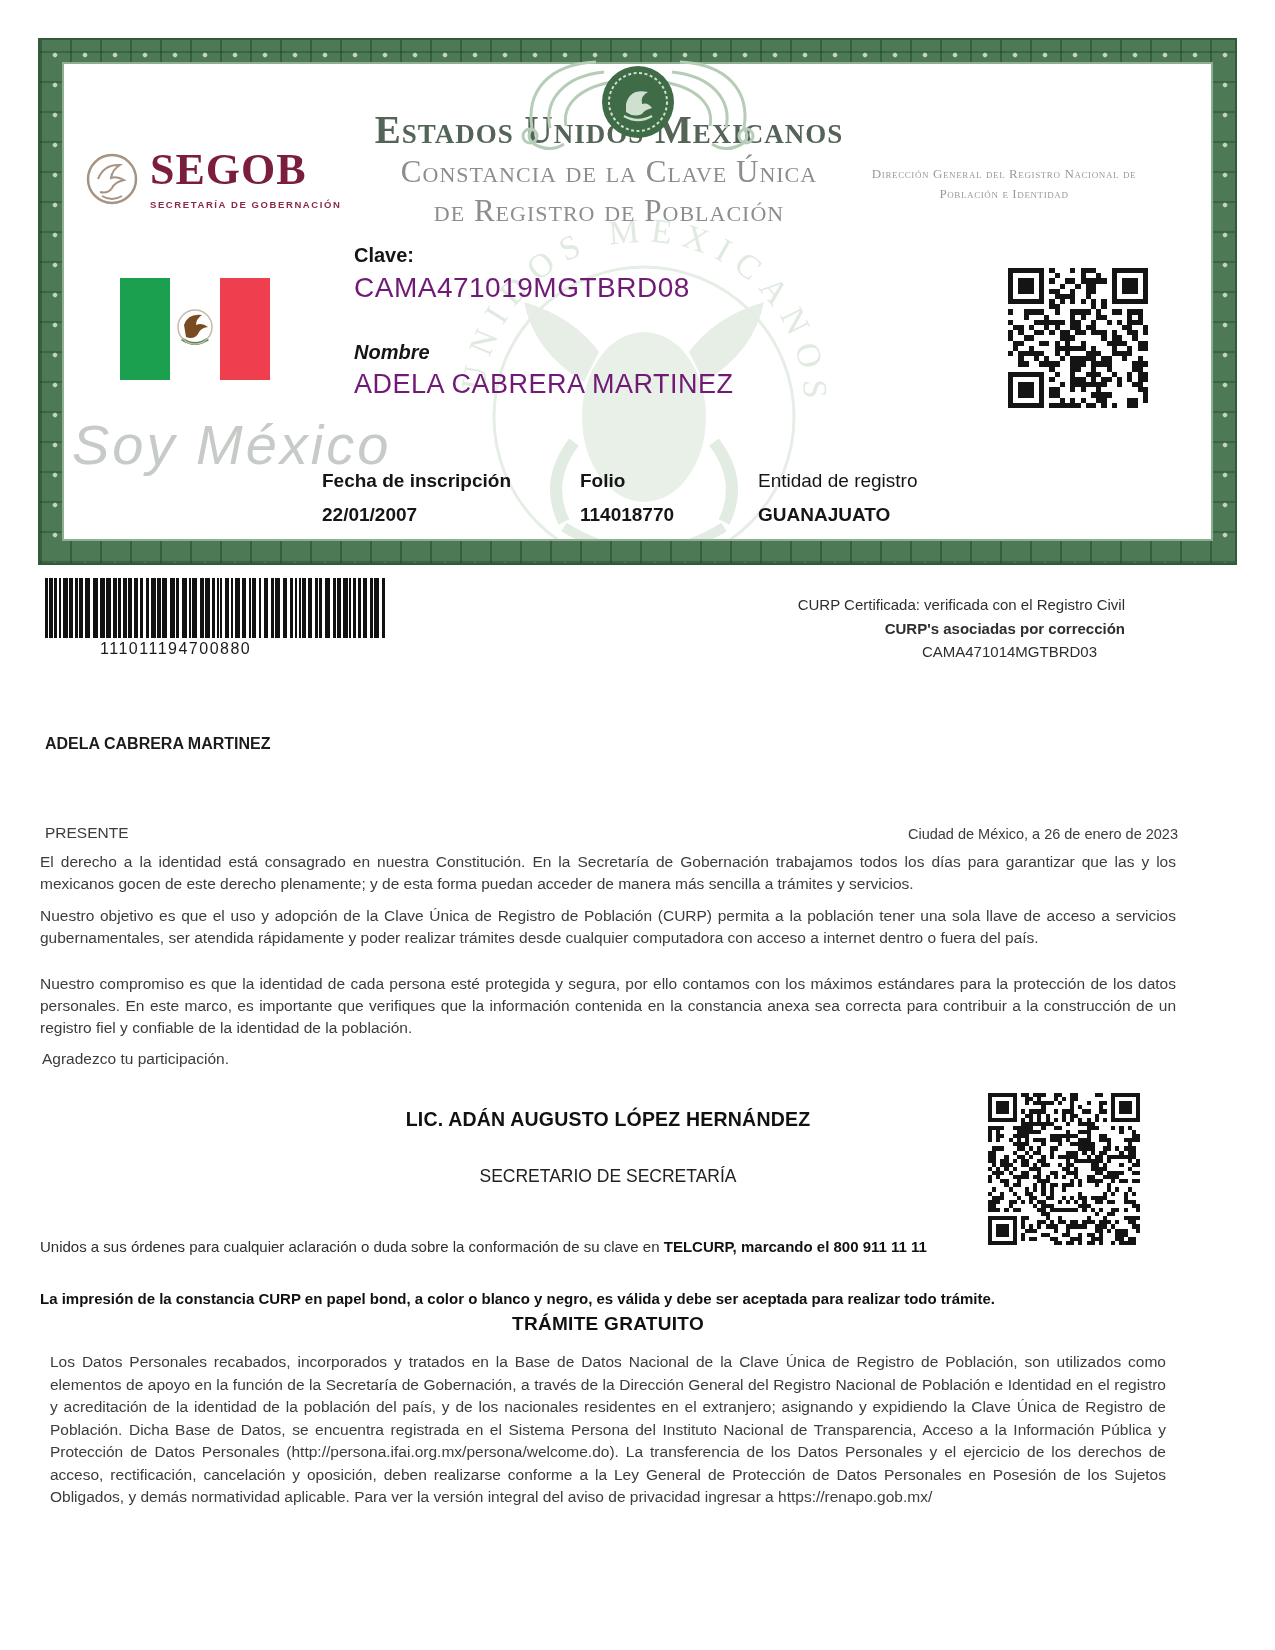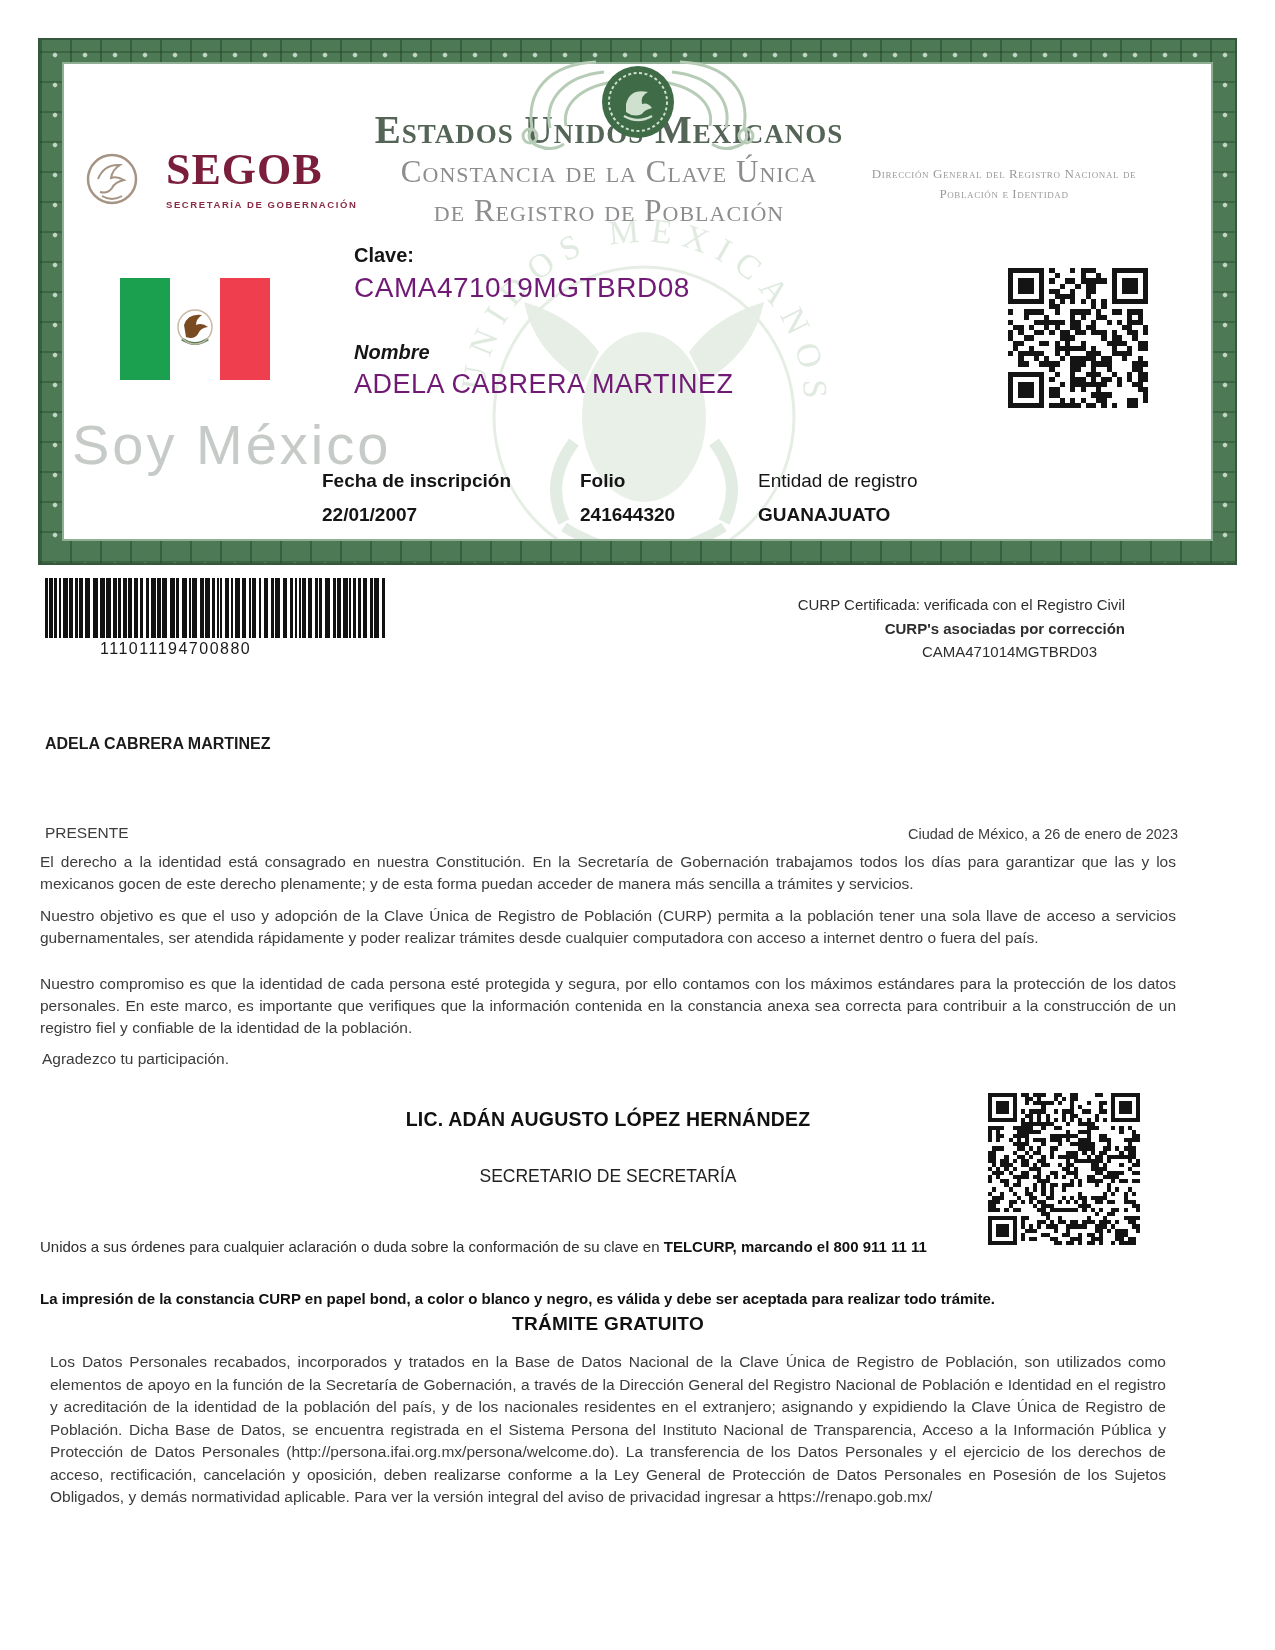--- a/index.html
+++ b/index.html
@@ -21,21 +21,21 @@
     border:2px solid #35573b;
   }
   .cert-inner {
     position:absolute; left:22px; top:22px; right:22px; bottom:22px;
     background:#fff; border:2px solid #8fae94; overflow:hidden;
   }
   .emblem-top { position:absolute; left:50%; transform:translateX(-50%); top:4px; z-index:5; }
   
   .watermark { position:absolute; left:360px; top:118px; opacity:.9; pointer-events:none; }
   
-  .segob { position:absolute; left:20px; top:84px; display:flex; align-items:flex-start; gap:26px; }
+  .segob { position:absolute; left:20px; top:84px; display:flex; align-items:flex-start; gap:10px; }
   .segob-text .segob-name {
     font-family:"Liberation Serif", serif; font-weight:bold; font-size:44px;
     color:#7a1e3b; letter-spacing:1px; line-height:1;
   }
   .segob-text .segob-sub {
     font-size:9.5px; color:#8a2a44; letter-spacing:1.6px; margin-top:7px; font-weight:bold;
   }
   
   .title-block { position:absolute; left:275px; top:46px; width:540px; text-align:center; }
   .main-title {
@@ -52,21 +52,21 @@
     font-size:13px; color:#9a9a9a; letter-spacing:.6px; line-height:1.5;
   }
   
   .flag { position:absolute; left:56px; top:214px; width:150px; height:102px; display:flex; }
   .flag .stripe { flex:1; }
   .flag .green { background:#1aa04e; }
   .flag .white { background:#ffffff; position:relative; }
   .flag .red { background:#ef3e4e; }
   .flag-emblem { position:absolute; left:50%; top:50%; transform:translate(-50%,-50%); }
   .soy {
-    position:absolute; left:8px; top:348px; font-size:56px; 
+    position:absolute; left:8px; top:348px; font-size:56px; font-style:italic;
     color:#c7cbc7; letter-spacing:3px; white-space:nowrap;
   }
   
   .fld-label { position:absolute; font-weight:bold; font-size:20px; color:#151515; }
   .fld-value { position:absolute; font-weight:normal; font-size:28px; color:#701a75; letter-spacing:.5px; }
   .clave-label { left:290px; top:180px; }
   .clave-value { left:290px; top:208px; }
   .nombre-label { left:290px; top:277px;font-style:italic; }
   .nombre-value { left:290px; top:305px; font-size:27px; }
   .row-label { position:absolute; top:406px; font-size:19px; font-weight:bold; color:#151515; }
@@ -158,21 +158,21 @@
       <div class="fld-label nombre-label">Nombre</div>
       <div class="fld-value nombre-value">ADELA CABRERA MARTINEZ</div>
 
       <svg id="qr1" class="qr1" viewBox="0 0 27 27">
           <path d="M8 0h1v1h-1zM12 0h1v1h-1zM14 0h1v1h-1zM15 0h1v1h-1zM16 0h1v1h-1zM9 1h1v1h-1zM14 1h1v1h-1zM17 1h1v1h-1zM8 2h1v1h-1zM11 2h1v1h-1zM12 2h1v1h-1zM14 2h1v1h-1zM15 2h1v1h-1zM16 2h1v1h-1zM17 2h1v1h-1zM18 2h1v1h-1zM10 3h1v1h-1zM13 3h1v1h-1zM15 3h1v1h-1zM16 3h1v1h-1zM8 4h1v1h-1zM9 4h1v1h-1zM12 4h1v1h-1zM15 4h1v1h-1zM16 4h1v1h-1zM9 5h1v1h-1zM10 5h1v1h-1zM11 5h1v1h-1zM12 5h1v1h-1zM15 5h1v1h-1zM8 6h1v1h-1zM10 6h1v1h-1zM12 6h1v1h-1zM14 6h1v1h-1zM16 6h1v1h-1zM18 6h1v1h-1zM8 7h1v1h-1zM9 7h1v1h-1zM16 7h1v1h-1zM18 7h1v1h-1zM0 8h1v1h-1zM3 8h1v1h-1zM4 8h1v1h-1zM5 8h1v1h-1zM6 8h1v1h-1zM9 8h1v1h-1zM12 8h1v1h-1zM13 8h1v1h-1zM14 8h1v1h-1zM15 8h1v1h-1zM17 8h1v1h-1zM20 8h1v1h-1zM21 8h1v1h-1zM23 8h1v1h-1zM24 8h1v1h-1zM25 8h1v1h-1zM3 9h1v1h-1zM7 9h1v1h-1zM12 9h1v1h-1zM14 9h1v1h-1zM17 9h1v1h-1zM18 9h1v1h-1zM23 9h1v1h-1zM25 9h1v1h-1zM0 10h1v1h-1zM5 10h1v1h-1zM6 10h1v1h-1zM7 10h1v1h-1zM8 10h1v1h-1zM9 10h1v1h-1zM10 10h1v1h-1zM12 10h1v1h-1zM13 10h1v1h-1zM16 10h1v1h-1zM19 10h1v1h-1zM21 10h1v1h-1zM23 10h1v1h-1zM24 10h1v1h-1zM25 10h1v1h-1zM1 11h1v1h-1zM2 11h1v1h-1zM4 11h1v1h-1zM7 11h1v1h-1zM9 11h1v1h-1zM12 11h1v1h-1zM13 11h1v1h-1zM15 11h1v1h-1zM16 11h1v1h-1zM22 11h1v1h-1zM23 11h1v1h-1zM26 11h1v1h-1zM0 12h1v1h-1zM2 12h1v1h-1zM5 12h1v1h-1zM6 12h1v1h-1zM8 12h1v1h-1zM10 12h1v1h-1zM11 12h1v1h-1zM13 12h1v1h-1zM14 12h1v1h-1zM16 12h1v1h-1zM17 12h1v1h-1zM18 12h1v1h-1zM20 12h1v1h-1zM23 12h1v1h-1zM24 12h1v1h-1zM26 12h1v1h-1zM0 13h1v1h-1zM3 13h1v1h-1zM4 13h1v1h-1zM10 13h1v1h-1zM11 13h1v1h-1zM12 13h1v1h-1zM18 13h1v1h-1zM20 13h1v1h-1zM21 13h1v1h-1zM24 13h1v1h-1zM1 14h1v1h-1zM2 14h1v1h-1zM6 14h1v1h-1zM7 14h1v1h-1zM9 14h1v1h-1zM11 14h1v1h-1zM14 14h1v1h-1zM19 14h1v1h-1zM20 14h1v1h-1zM21 14h1v1h-1zM22 14h1v1h-1zM25 14h1v1h-1zM26 14h1v1h-1zM1 15h1v1h-1zM4 15h1v1h-1zM9 15h1v1h-1zM10 15h1v1h-1zM11 15h1v1h-1zM12 15h1v1h-1zM13 15h1v1h-1zM14 15h1v1h-1zM16 15h1v1h-1zM20 15h1v1h-1zM23 15h1v1h-1zM25 15h1v1h-1zM26 15h1v1h-1zM0 16h1v1h-1zM2 16h1v1h-1zM3 16h1v1h-1zM4 16h1v1h-1zM5 16h1v1h-1zM6 16h1v1h-1zM9 16h1v1h-1zM11 16h1v1h-1zM15 16h1v1h-1zM16 16h1v1h-1zM17 16h1v1h-1zM20 16h1v1h-1zM21 16h1v1h-1zM22 16h1v1h-1zM23 16h1v1h-1zM2 17h1v1h-1zM5 17h1v1h-1zM7 17h1v1h-1zM10 17h1v1h-1zM12 17h1v1h-1zM13 17h1v1h-1zM14 17h1v1h-1zM15 17h1v1h-1zM16 17h1v1h-1zM18 17h1v1h-1zM19 17h1v1h-1zM22 17h1v1h-1zM25 17h1v1h-1zM2 18h1v1h-1zM3 18h1v1h-1zM6 18h1v1h-1zM7 18h1v1h-1zM8 18h1v1h-1zM9 18h1v1h-1zM12 18h1v1h-1zM13 18h1v1h-1zM14 18h1v1h-1zM16 18h1v1h-1zM17 18h1v1h-1zM18 18h1v1h-1zM19 18h1v1h-1zM24 18h1v1h-1zM25 18h1v1h-1zM26 18h1v1h-1zM8 19h1v1h-1zM12 19h1v1h-1zM13 19h1v1h-1zM16 19h1v1h-1zM19 19h1v1h-1zM24 19h1v1h-1zM25 19h1v1h-1zM9 20h1v1h-1zM12 20h1v1h-1zM15 20h1v1h-1zM16 20h1v1h-1zM17 20h1v1h-1zM20 20h1v1h-1zM23 20h1v1h-1zM25 20h1v1h-1zM26 20h1v1h-1zM8 21h1v1h-1zM12 21h1v1h-1zM13 21h1v1h-1zM14 21h1v1h-1zM16 21h1v1h-1zM18 21h1v1h-1zM19 21h1v1h-1zM21 21h1v1h-1zM23 21h1v1h-1zM25 21h1v1h-1zM26 21h1v1h-1zM10 22h1v1h-1zM12 22h1v1h-1zM13 22h1v1h-1zM14 22h1v1h-1zM15 22h1v1h-1zM16 22h1v1h-1zM17 22h1v1h-1zM18 22h1v1h-1zM21 22h1v1h-1zM24 22h1v1h-1zM25 22h1v1h-1zM8 23h1v1h-1zM9 23h1v1h-1zM12 23h1v1h-1zM14 23h1v1h-1zM17 23h1v1h-1zM25 23h1v1h-1zM26 23h1v1h-1zM8 24h1v1h-1zM9 24h1v1h-1zM16 24h1v1h-1zM17 24h1v1h-1zM18 24h1v1h-1zM19 24h1v1h-1zM26 24h1v1h-1zM10 25h1v1h-1zM12 25h1v1h-1zM14 25h1v1h-1zM17 25h1v1h-1zM18 25h1v1h-1zM23 25h1v1h-1zM24 25h1v1h-1zM26 25h1v1h-1zM8 26h1v1h-1zM9 26h1v1h-1zM10 26h1v1h-1zM11 26h1v1h-1zM12 26h1v1h-1zM13 26h1v1h-1zM15 26h1v1h-1zM16 26h1v1h-1zM18 26h1v1h-1zM20 26h1v1h-1zM23 26h1v1h-1zM24 26h1v1h-1zM0 0h7v7h-7z M1 1h5v5h-5z M2 2h3v3h-3zM20 0h7v7h-7z M21 1h5v5h-5z M22 2h3v3h-3zM0 20h7v7h-7z M1 21h5v5h-5z M2 22h3v3h-3z" fill="#141414" fill-rule="evenodd" shape-rendering="crispEdges"></path>
         </svg>
 
       <div class="row-label f1">Fecha de inscripción</div>
       <div class="row-value f1">22/01/2007</div>
       <div class="row-label f2">Folio</div>
-      <div class="row-value f2">241644320</div>
+      <div class="row-value f2">114018770</div>
       <div class="row-label f3 normal">Entidad de registro</div>
       <div class="row-value f3">GUANAJUATO</div>
     </div>
 
     <svg class="emblem-top" width="340" height="112" viewBox="0 0 340 112">
       <g stroke="#b7ccb7" stroke-width="3" fill="none">
         <path d="M128 18 C80 20 58 48 64 84"></path>
         <path d="M136 28 C96 32 76 56 82 84"></path>
         <path d="M144 38 C110 44 94 62 98 82"></path>
         <path d="M64 84 q-8 12 6 18 q14 6 26 -2"></path>

